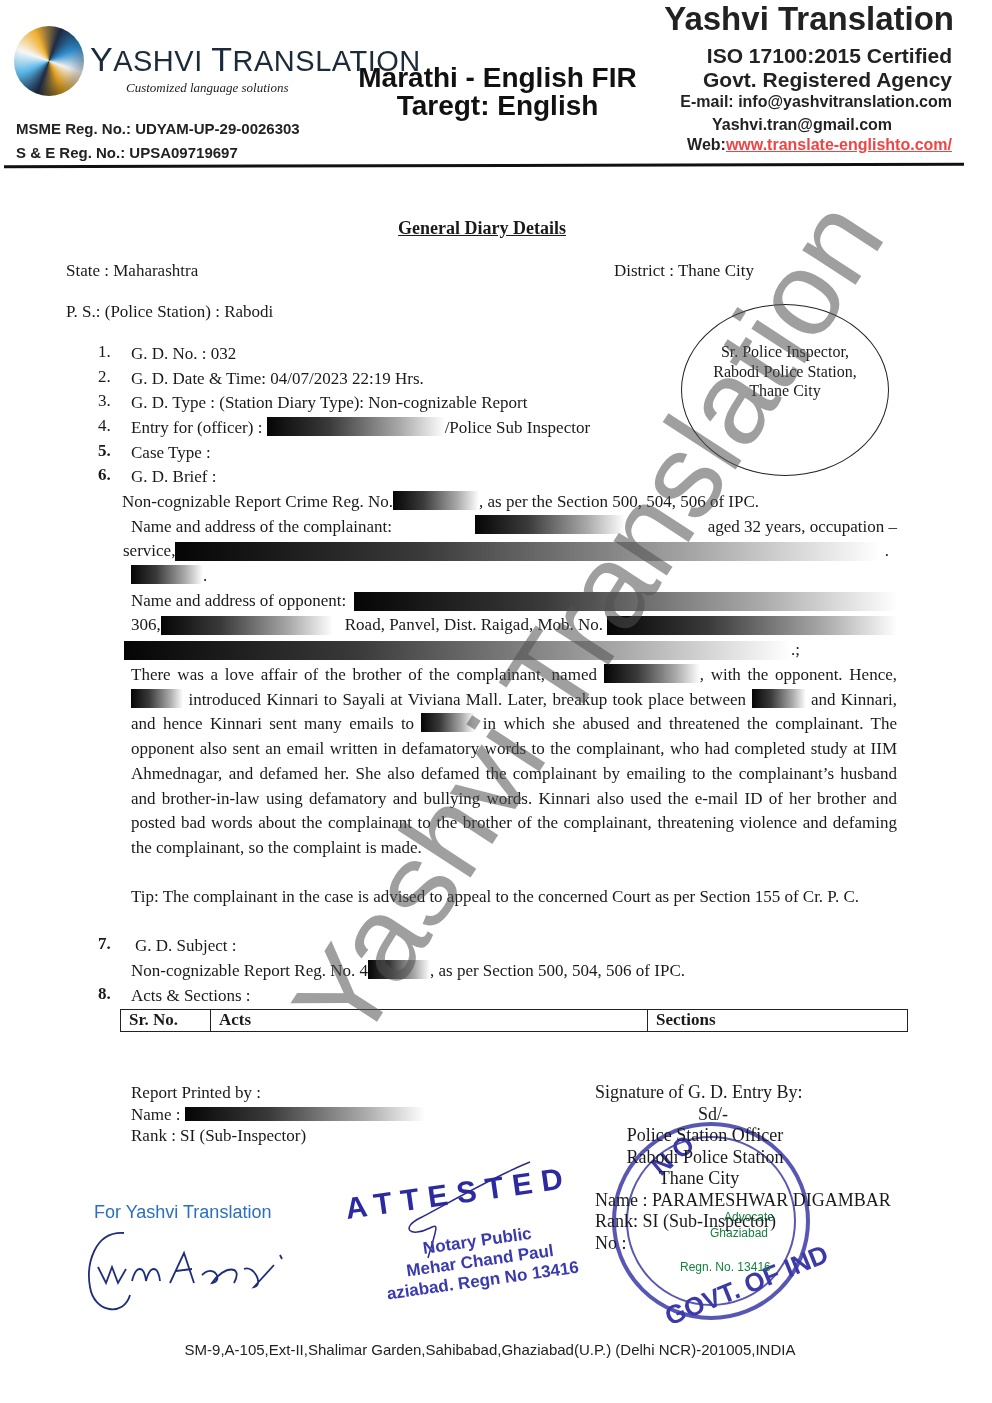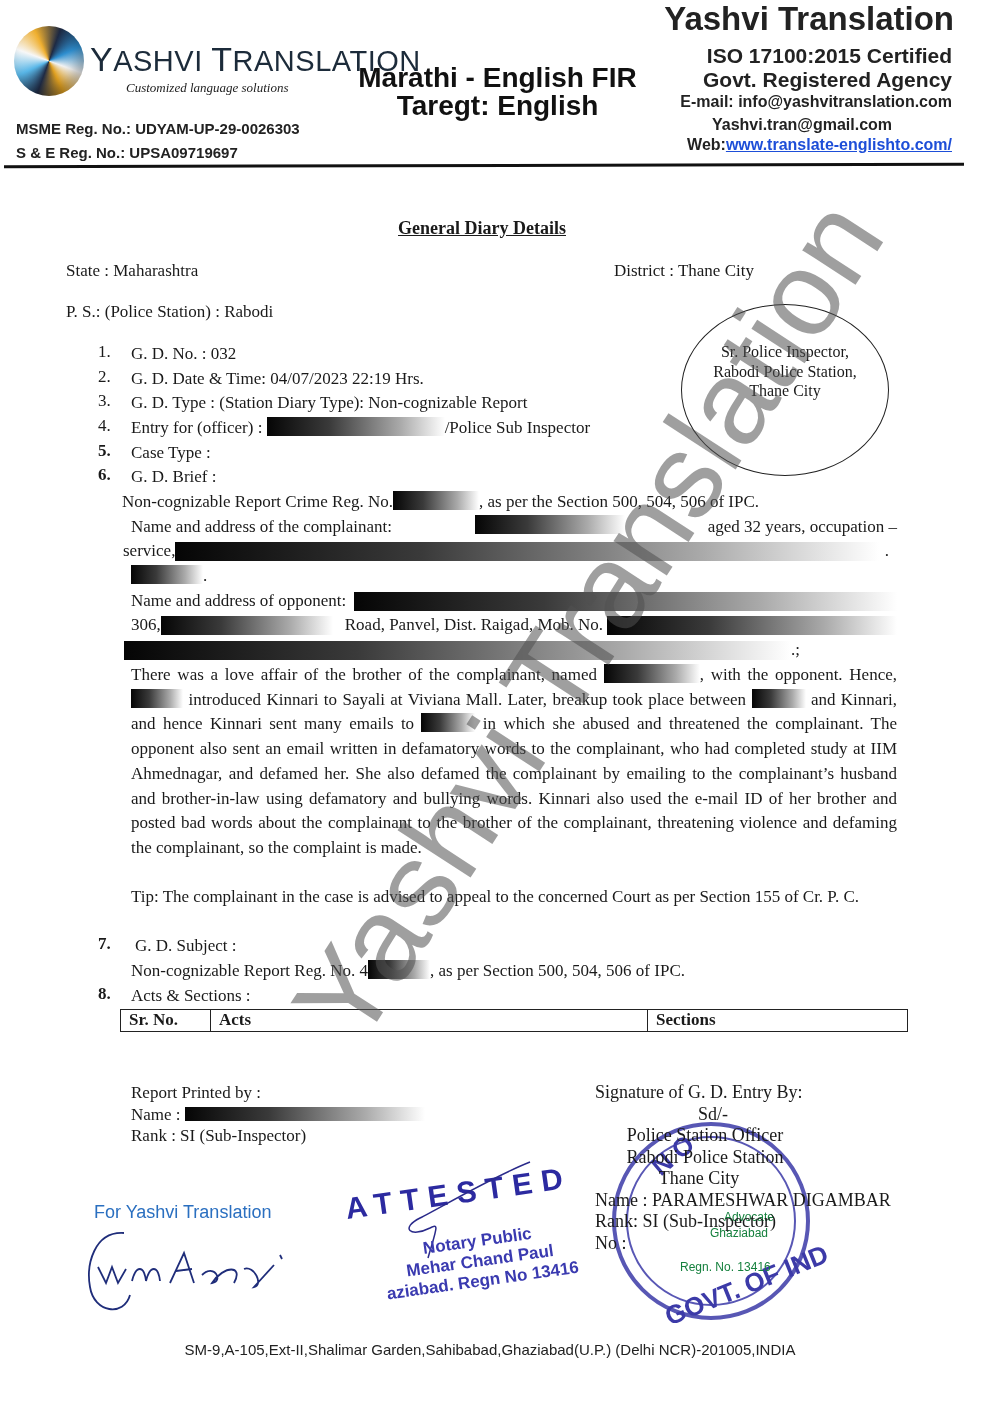--- a/index.html
+++ b/index.html
@@ -12,21 +12,21 @@
     background: conic-gradient(from 20deg, #1e2a44, #2f8fd0, #f2f2f2, #e0a020, #1e2a44, #59b7e8, #f7f7f7, #f0b030, #1e2a44);
     box-shadow: inset -6px -6px 12px rgba(0,0,0,0.25); }
   .logo-name { left: 90px; top: 40px; font-family: "Liberation Sans", sans-serif; font-size: 29px; color: #1c2b3a; letter-spacing: 0.5px; white-space: nowrap; }
   .logo-name .cap { font-size: 34px; }
   .logo-tag { left: 126px; top: 80px; font-family: "Liberation Serif", serif; font-size: 13px; font-style: italic; color: #222; }
   .reg { left: 16px; font-family: "Liberation Sans", sans-serif; font-size: 15px; font-weight: bold; color: #222; }
   .fir-title { left: 350px; top: 64px; width: 295px; text-align: center; font-family: "Liberation Sans", sans-serif; font-size: 28px; font-weight: bold; line-height: 28px; color: #111; }
   .agency-name { right: 38px; top: 0px; font-family: "Liberation Sans", sans-serif; font-size: 33px; font-weight: bold; color: #222; }
   .agency-line { right: 40px; width: 300px; text-align: right; font-family: "Liberation Sans", sans-serif; font-weight: bold; color: #222; white-space: nowrap; }
   .agency-line.center { text-align: center; }
-  .web-link { color: #1d4ed8; text-decoration: underline; }
+  .web-link { color: #ef4444; text-decoration: underline; }
   .header-rule { left: 4px; top: 164px; width: 960px; height: 3px; background: #111; transform: rotate(-0.15deg); }
 
   
   .doc-title { left: 0; width: 964px; top: 218px; text-align: center; font-size: 18px; font-weight: bold; text-decoration: underline; }
   .txt { font-size: 17px; line-height: 24.7px; white-space: nowrap; }
   b { font-weight: normal; }
   .num { position: absolute; left: 98px; width: 22px; font-size: 17px; }
   .redact { display: inline-block; height: 19px; vertical-align: -3px;
     background: linear-gradient(to right, #050505, #3a3a3a 35%, #aaaaaa 75%, rgba(255,255,255,0)); }
   .para { left: 131px; width: 766px; font-size: 17px; line-height: 24.7px; text-align: justify; }

